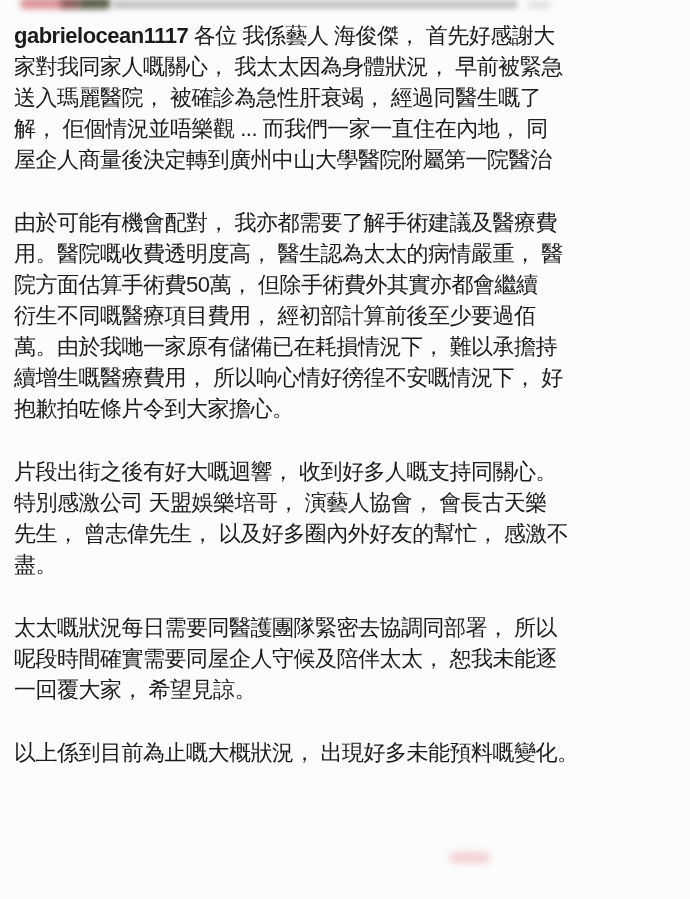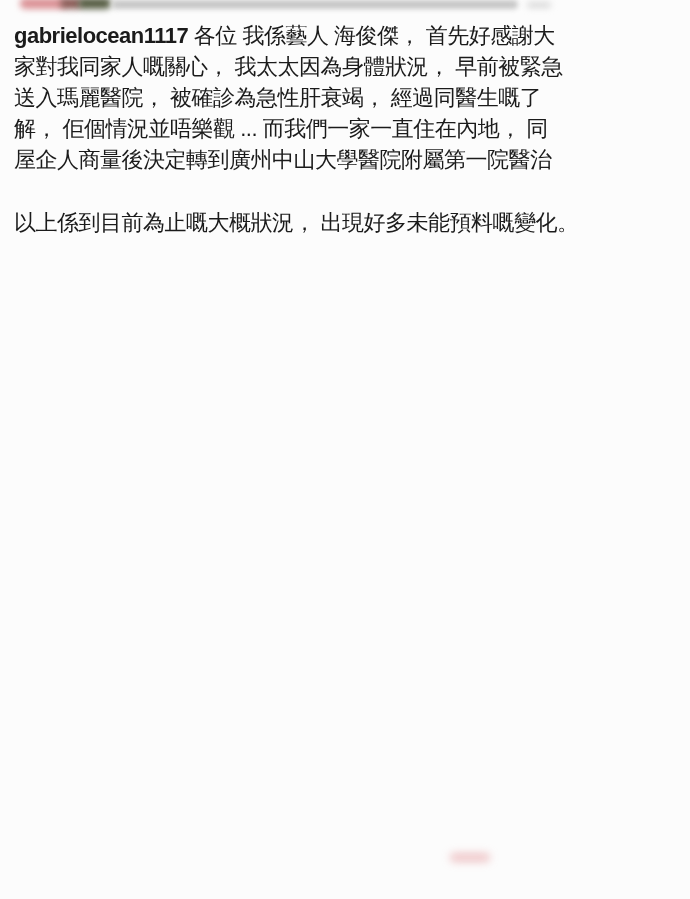--- a/index.html
+++ b/index.html
@@ -56,20 +56,34 @@
   </div>
 
   <div class="caption">
     <p class="para"><span class="username">gabrielocean1117</span><span> 各位 我係藝人 海俊傑， 首先好感謝大
 家對我同家人嘅關心， 我太太因為身體狀況， 早前被緊急
 送入瑪麗醫院， 被確診為急性肝衰竭， 經過同醫生嘅了
 解， 佢個情況並唔樂觀 ... 而我們一家一直住在內地， 同
 屋企人商量後決定轉到廣州中山大學醫院附屬第一院醫治</span></p>
 
 
+    <p class="para">由於可能有機會配對， 我亦都需要了解手術建議及醫療費
+用。醫院嘅收費透明度高， 醫生認為太太的病情嚴重， 醫
+院方面估算手術費50萬， 但除手術費外其實亦都會繼續
+衍生不同嘅醫療項目費用， 經初部計算前後至少要過佰
+萬。由於我哋一家原有儲備已在耗損情況下， 難以承擔持
+續增生嘅醫療費用， 所以响心情好徬徨不安嘅情況下， 好
+抱歉拍咗條片令到大家擔心。</p>
 
+    <p class="para">片段出街之後有好大嘅迴響， 收到好多人嘅支持同關心。
+特別感激公司 天盟娛樂培哥， 演藝人協會， 會長古天樂
+先生， 曾志偉先生， 以及好多圈內外好友的幫忙， 感激不
+盡。</p>
 
+    <p class="para">太太嘅狀況每日需要同醫護團隊緊密去協調同部署， 所以
+呢段時間確實需要同屋企人守候及陪伴太太， 恕我未能逐
+一回覆大家， 希望見諒。</p>
 
     <p class="para">以上係到目前為止嘅大概狀況， 出現好多未能預料嘅變化。</p>
   </div>
 
   <div class="pink-smudge"></div>
 </div>
 
 </body></html>

